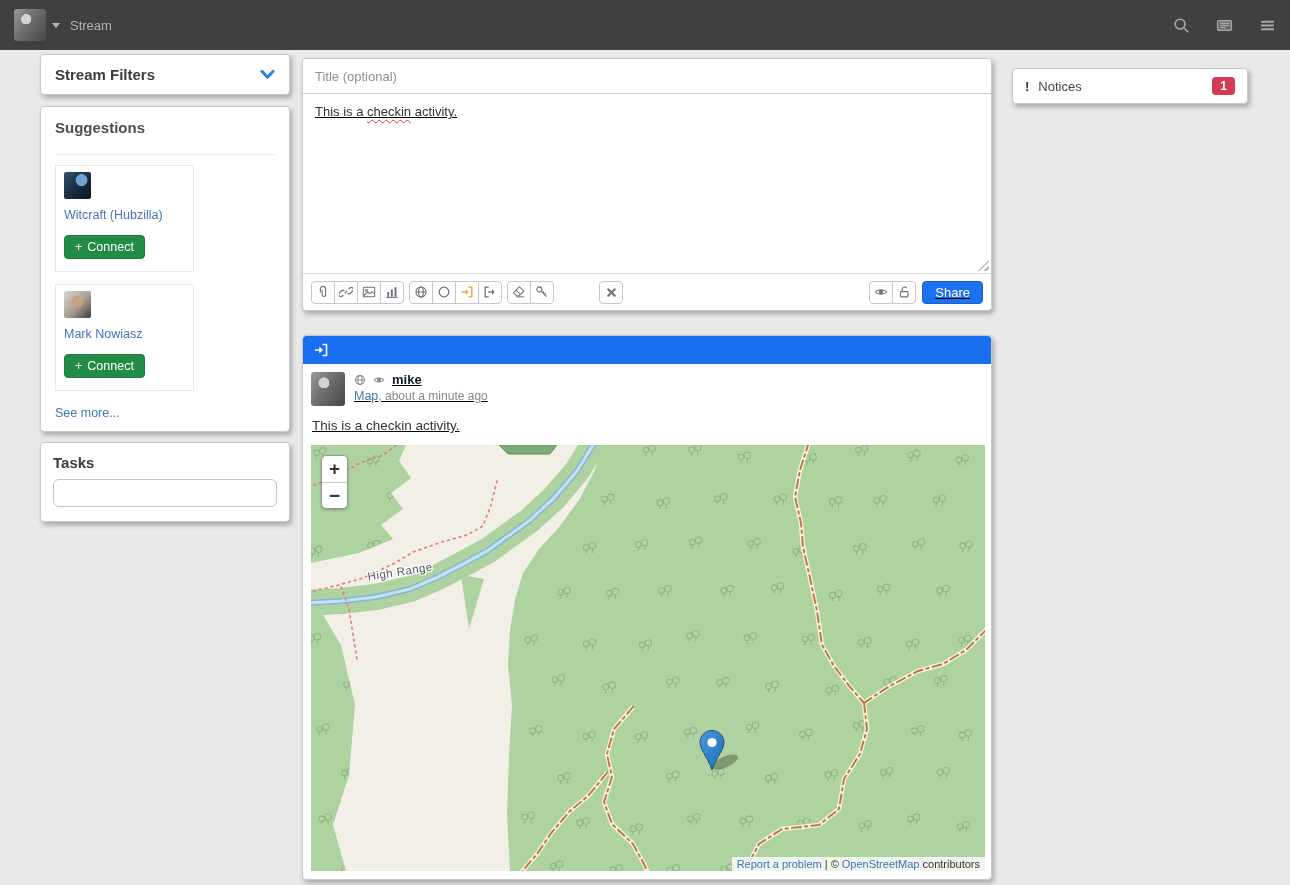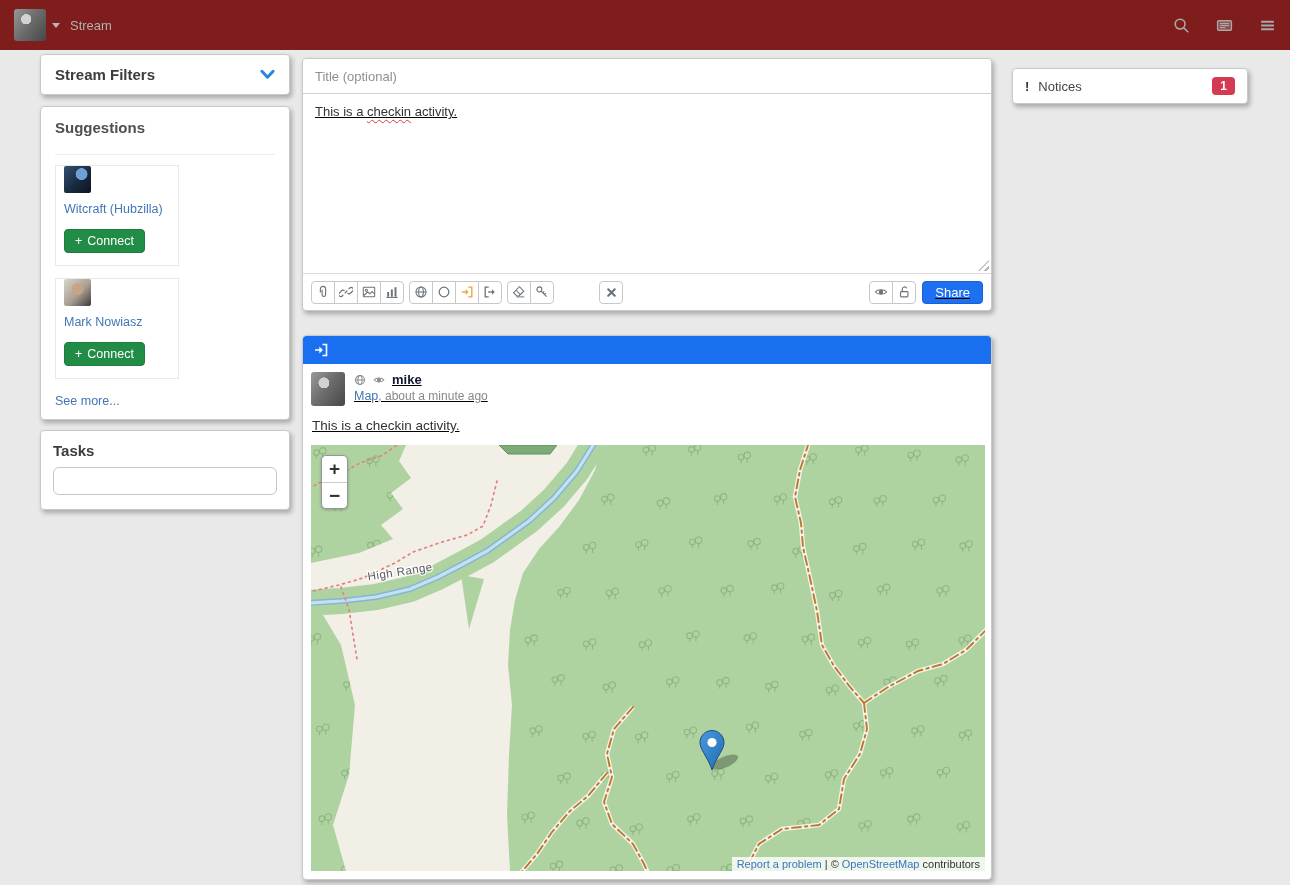--- a/index.html
+++ b/index.html
@@ -1,20 +1,20 @@
 <!DOCTYPE html>
 <html><head>
 <meta charset="utf-8">
 <style>
   * { margin:0; padding:0; box-sizing:border-box; }
   html,body { width:1290px; height:885px; overflow:hidden; background:#e9e9e9;
     font-family:"Liberation Sans", sans-serif; position:relative; }
 
   
-  .navbar { position:absolute; left:0; top:0; width:1290px; height:50px; background:#7f1d1d;
+  .navbar { position:absolute; left:0; top:0; width:1290px; height:50px; background:#404040;
     display:flex; align-items:center; padding:0 14px; z-index:50; }
   .nav-avatar { width:32px; height:32px; border-radius:3px; margin-right:6px;
     background: radial-gradient(circle at 38% 32%, #d2d2d2 0 17%, rgba(0,0,0,0) 18%),
                 linear-gradient(125deg,#979797 0%,#6e6e6e 45%,#474747 100%); }
   .caret { width:0; height:0; border-left:4px solid transparent; border-right:4px solid transparent;
     border-top:5px solid #b7b7b7; margin-right:10px; }
   .nav-title { color:#b0b0b0; font-size:13px; }
   .nav-right { margin-left:auto; display:flex; align-items:center; gap:26px; color:#a8a8a8; }
   .nav-right svg { display:block; }
 
@@ -23,21 +23,21 @@
     box-shadow:2px 3px 5px rgba(0,0,0,.28); }
 
   
   .sidebar-left { position:absolute; left:40px; top:54px; width:250px; }
   .panel-filters { padding:11px 14px; display:flex; align-items:center; margin-bottom:11px; }
   .panel-filters .ttl { font-size:15px; font-weight:bold; color:#3c3c3c; }
   .panel-filters .chev { margin-left:auto; color:#2d83dd; display:flex; }
   .panel-suggest { padding:12px 14px 10px; margin-bottom:10px; }
   .panel-h { font-size:15px; font-weight:bold; color:#4f4f4f; padding-bottom:18px;
     border-bottom:1px solid #ececec; margin-bottom:10px; }
-  .sugg-item { border:1px solid #e9e9e9; width:124px; padding:0 8px 12px; margin-bottom:12px; }
+  .sugg-item { border:1px solid #e9e9e9; width:139px; padding:6px 8px 12px; margin-bottom:12px; }
   .sugg-avatar { width:27px; height:27px; border-radius:2px; margin-bottom:6px; }
   .av-witcraft { background: radial-gradient(circle at 65% 30%, #6f9fd4 0 22%, rgba(0,0,0,0) 24%),
                  linear-gradient(135deg,#33506e 0%,#17283d 60%,#0a1420 100%); }
   .av-mark { background: radial-gradient(circle at 50% 38%, #c9a184 0 26%, rgba(0,0,0,0) 28%),
              linear-gradient(135deg,#d9d5cd 0%,#a89e90 55%,#3a3a3a 100%); }
   a.lnk { color:#4276b5; text-decoration:none; font-size:12.5px; }
   .btn-connect { display:inline-flex; align-items:center; gap:5px; margin-top:12px;
     background:#218c46; color:#fff; border:1px solid #1d7c3e; border-radius:4px;
     font-size:12.5px; padding:4px 10px; cursor:pointer; }
   .see-more { font-size:13px; }

